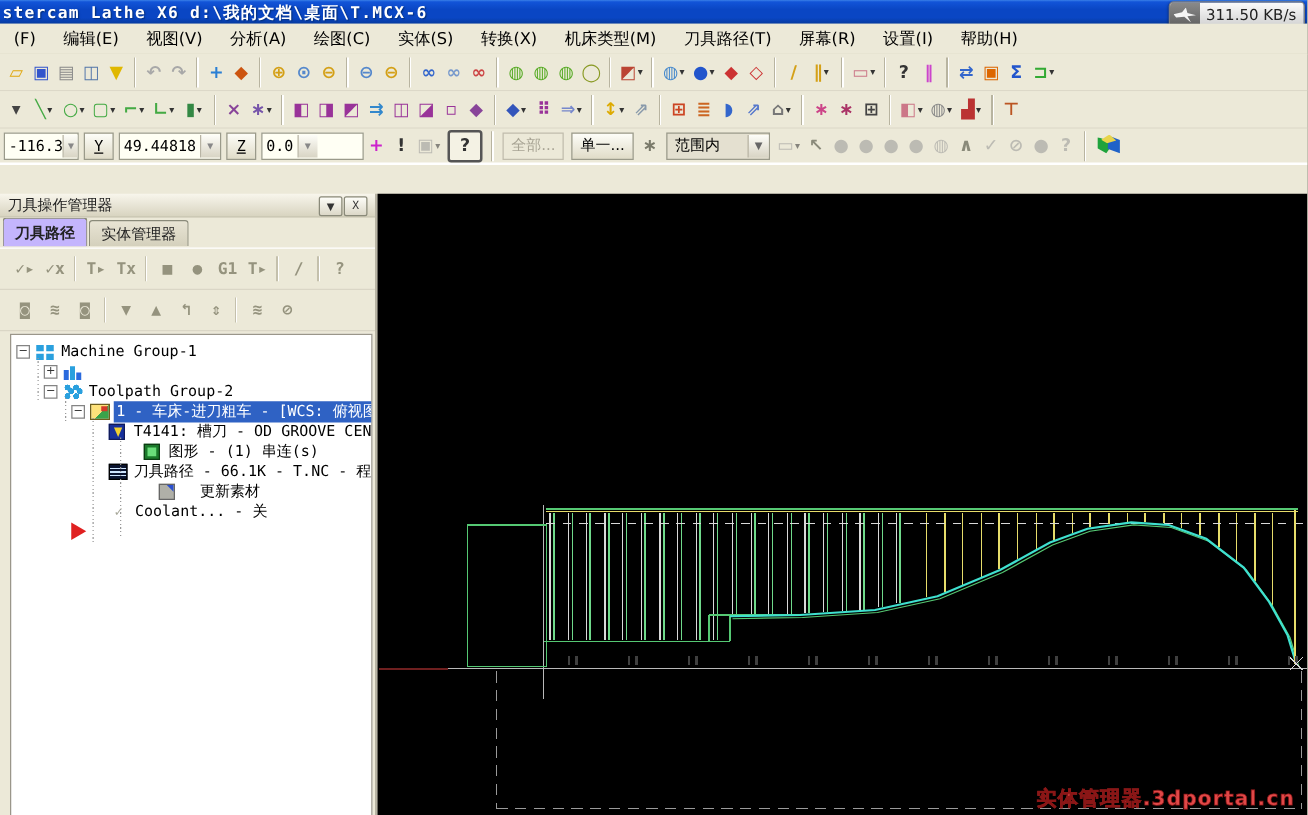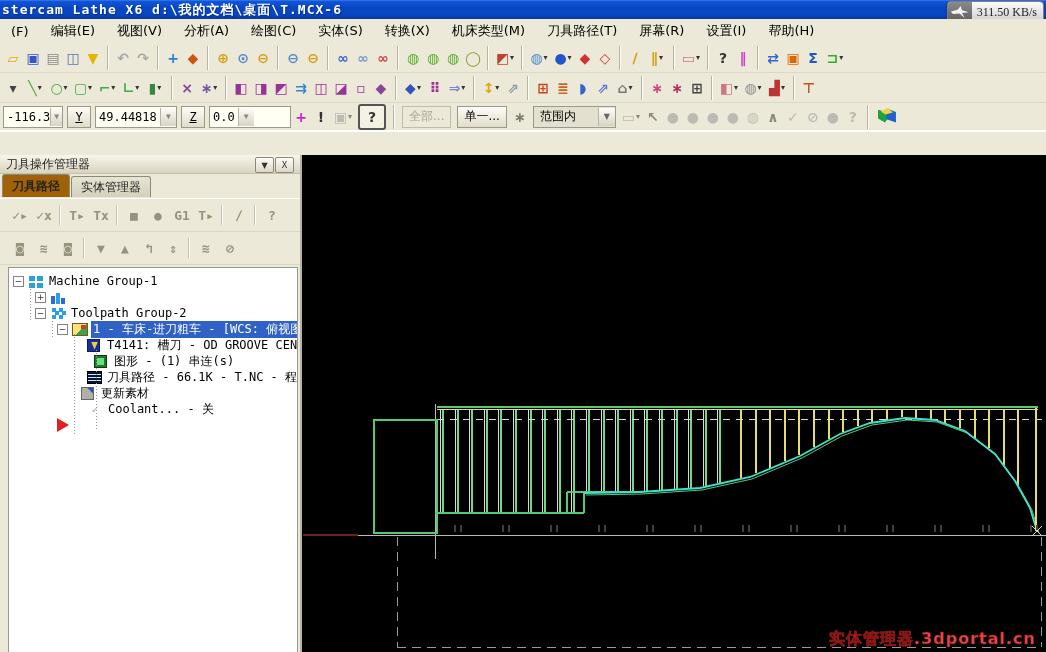--- a/index.html
+++ b/index.html
@@ -11,21 +11,21 @@
     color:#fff;display:flex;align-items:center;}
   #title-text{font-family:"DejaVu Sans Mono",monospace;font-weight:bold;font-size:13px;
     padding-left:2px;white-space:nowrap;letter-spacing:1px;text-shadow:1px 1px 1px #04307e;}
   #netmon{position:absolute;right:2px;top:1px;height:20px;display:flex;align-items:center;
     background:linear-gradient(#fbfbfb,#cfcfcf);border:1px solid #7e7e7e;border-radius:4px;
     box-shadow:0 1px 2px rgba(0,0,0,.4);padding-right:6px;}
   #netmon .birdbox{width:24px;height:20px;background:linear-gradient(#8a8a8a,#5f5f5f);
     border-radius:3px 0 0 3px;position:relative;margin-right:5px;}
   #netmon .bird{position:absolute;left:3px;top:4px;width:18px;height:12px;background:#f4f4f4;
     clip-path:polygon(0 45%,38% 32%,55% 0,62% 36%,100% 52%,62% 58%,78% 100%,48% 62%,12% 66%);}
-  #netmon .speed{font-size:12px;color:#222;font-family:Liberation Serif, serif;}
+  #netmon .speed{font-size:12px;color:#222;}
 
   
   #menubar{position:absolute;left:0;top:19px;width:1046px;height:24px;background:#ece9d8;
     border-bottom:1px solid #d4d0bc;display:flex;align-items:center;font-size:13px;color:#000;}
   .menu-item{padding:3px 11px;white-space:nowrap;}
 
   
   .toolbar{position:absolute;left:0;width:1046px;height:30px;background:#ece9d8;
     display:flex;align-items:center;padding-left:3px;box-sizing:border-box;
     border-bottom:1px solid #dcd8c8;}
@@ -84,21 +84,21 @@
     background:linear-gradient(#f8f6ec,#d8d4c0);border-bottom:1px solid #c4c0ac;
     display:flex;align-items:center;font-size:12px;color:#222;padding-left:6px;box-sizing:border-box;}
   .ph-btn{position:absolute;top:2px;width:17px;height:14px;background:linear-gradient(#fdfdf8,#dcd8c8);
     border:1px solid #8a8a7a;border-radius:2px;display:flex;align-items:center;justify-content:center;
     font-size:8px;color:#333;}
   #ph-drop{right:26px;} #ph-close{right:6px;font-size:9px;font-family:"DejaVu Sans Mono",monospace;}
   #tabs{position:absolute;left:2px;top:20px;height:22px;display:flex;align-items:flex-end;}
   .tab{height:20px;padding:0 9px;display:flex;align-items:center;font-size:12px;
     border:1px solid #8a8a7a;border-bottom:none;border-radius:3px 3px 0 0;margin-right:1px;
     background:linear-gradient(#e8e4d4,#d4d0bc);color:#222;}
-  .tab.active{background:#a16207;height:22px;font-weight:bold;}
+  .tab.active{background:#c4b5fd;height:22px;font-weight:bold;}
   #ptools{position:absolute;left:0;top:43px;width:300px;height:68px;border-top:1px solid #fff;}
   .prow{display:flex;align-items:center;height:32px;padding-left:8px;border-bottom:1px solid #dad6c6;}
   .pbtn{min-width:20px;height:20px;display:inline-flex;align-items:center;justify-content:center;
     color:#95937e;font-size:13px;font-weight:bold;margin:0 2px;white-space:nowrap;
     font-family:"DejaVu Sans Mono",monospace;}
   .psep{width:5px;height:20px;background:linear-gradient(90deg,transparent 1px,#c4c0ac 1px,#c4c0ac 2px,#fff 2px,#fff 3px,transparent 3px);margin:0 2px;}
 
   
   #tree{position:absolute;left:8px;top:112px;width:288px;height:385px;background:#fff;
     border:1px solid #9a968a;overflow:hidden;font-family:"DejaVu Sans Mono",monospace;font-size:12px;}
@@ -574,29 +574,29 @@
         </div>
         <div class="trow selected" style="padding-left: 48px;">
           <span class="expander">−</span>
           <span class="ic ic-operation-folder"></span>
           <span class="tlabel">1 - 车床-进刀粗车 - [WCS: 俯视图]</span>
         </div>
         <div class="trow" style="padding-left: 78px;">
           <span class="ic ic-tool"></span>
           <span class="tlabel">T4141: 槽刀 - OD GROOVE CENTER</span>
         </div>
-        <div class="trow" style="padding-left: 85px;">
+        <div class="trow" style="padding-left: 66px; justify-content: center;">
           <span class="ic ic-geometry"></span>
           <span class="tlabel">图形 - (1) 串连(s)</span>
         </div>
         <div class="trow" style="padding-left: 78px;">
           <span class="ic ic-toolpath-icn"></span>
           <span class="tlabel">刀具路径 - 66.1K - T.NC - 程序号</span>
         </div>
-        <div class="trow" style="padding-left: 72px;">
+        <div class="trow" style="padding-left: 118px; gap: 13px;">
           <span class="ic ic-update-stock"></span>
           <span class="tlabel">更新素材</span>
         </div>
         <div class="trow" style="padding-left: 78px;">
           <span class="ic ic-coolant">✓</span>
           <span class="tlabel">Coolant... - 关</span>
         </div>
         <div class="trow" style="padding-left: 48px;">
           <span class="ic ic-insert-arrow"></span>
         </div>

